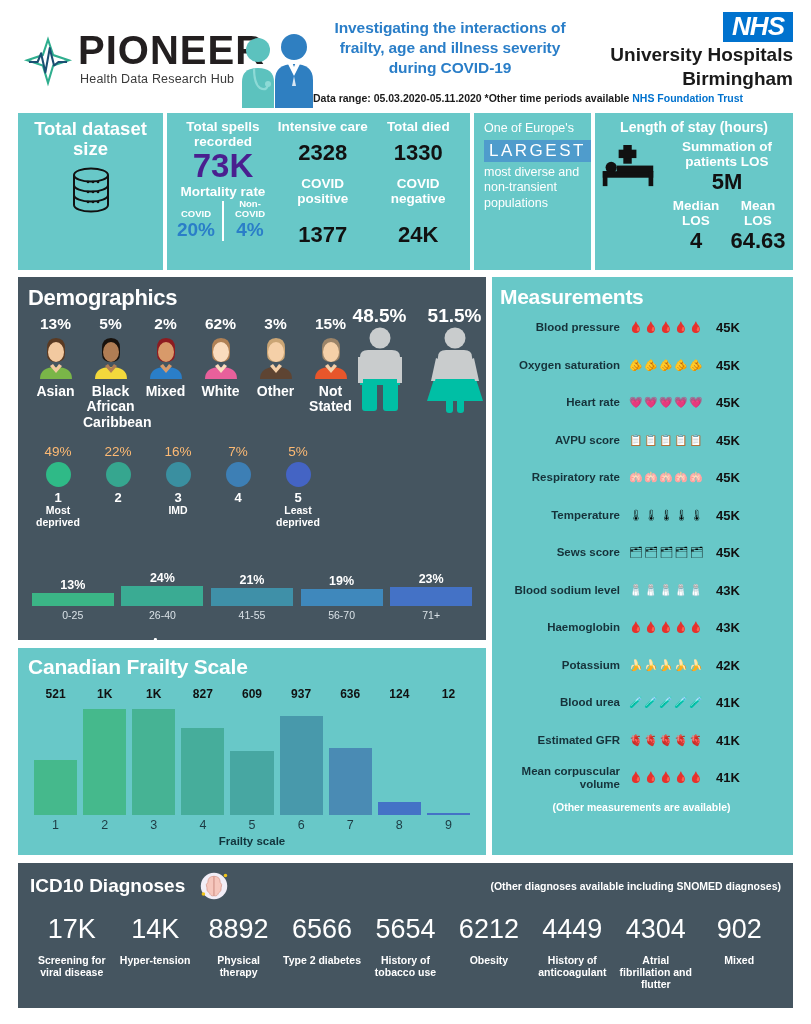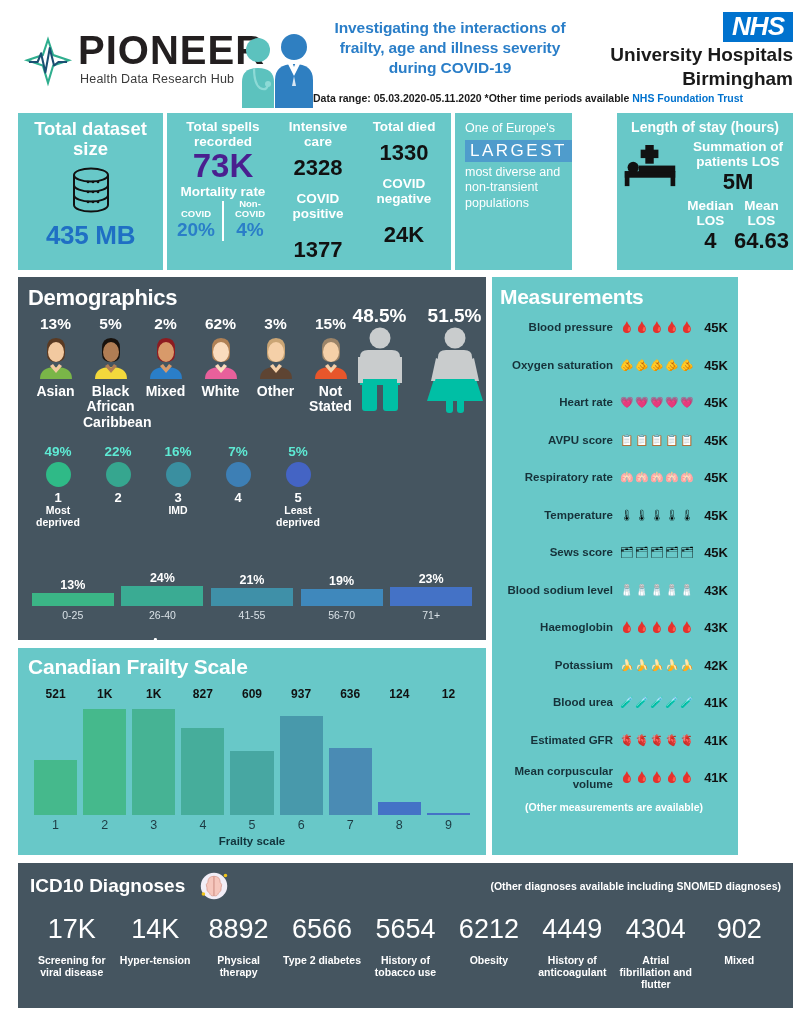--- a/index.html
+++ b/index.html
@@ -30,21 +30,21 @@
   .nhs-logo { display:inline-block; background:#0072ce; color:#fff; font-style:italic; font-weight:bold;
               font-size:26px; padding:1px 9px 2px 9px; letter-spacing:-1px; line-height:1.05; }
   .uhb { font-size:19px; font-weight:bold; color:#1a1a1a; line-height:1.15; margin-top:2px; }
 
   
   .stats { position:absolute; left:18px; top:113px; width:775px; height:157px; display:flex; gap:4px; }
   .stat-card { background:#68c8c8; padding:6px 4px; }
   .c-dataset  { width:145px; text-align:center; }
   .c-spells   { flex:1; display:flex; }
   .c-europe   { width:117px; padding:8px 10px; }
-  .c-los      { width:176px;margin-left:41px; }
+  .c-los      { width:198px; }
 
   .stat-h { color:#ffffff; font-size:18.5px; font-weight:bold; line-height:1.1; }
   .stat-h-sm { color:#ffffff; font-size:13.5px; font-weight:bold; line-height:1.12; }
   .stat-dark { color:#111; font-size:22px; font-weight:bold; }
   .db-icon { margin: 6px auto 2px; width:54px; height:48px; }
   .mb { color:#1f6fc4; font-size:26px; font-weight:bold; letter-spacing:-.3px; }
 
   .spell-col { flex:1; text-align:center; padding:0 2px; }
   .big-purple { color:#4a1f8f; font-size:33px; font-weight:bold; line-height:1.05; }
   .mort-split { display:flex; justify-content:center; align-items:flex-end; gap:0; }
@@ -71,21 +71,21 @@
   .eth-pct { color:#fff; font-size:15.5px; font-weight:bold; }
   .eth-av { width:44px; height:44px; margin:2px auto 1px; }
   .eth-lbl { color:#fff; font-size:14px; font-weight:bold; line-height:1.1; }
 
   .gender-wrap { position:absolute; left:324px; top:28px; width:150px; display:flex; }
   .g-col { flex:1; text-align:center; }
   .g-pct { color:#fff; font-size:19px; font-weight:bold; }
 
   .imd-row { display:flex; margin-top:14px; width:300px;}
   .imd { width:60px; text-align:center; }
-  .imd-pct { color:#5eead4; font-size:13.5px; font-weight:bold; }
+  .imd-pct { color:#fdba74; font-size:13.5px; font-weight:normal; }
   .imd-dot { width:25px; height:25px; border-radius:50%; margin:3px auto; }
   .imd-n { color:#fff; font-size:13px; font-weight:bold; }
   .imd-lbl { color:#fff; font-size:10.5px; font-weight:bold; line-height:1.08; }
 
   .age-wrap { position:absolute; left:12px; top:289px; width:448px; }
   .age-row { display:flex; align-items:flex-end; height:40px; }
   .age-cell { width:88px; margin-right:4px; text-align:center; position:relative; }
   .age-pct { color:#fff; font-size:12.5px; font-weight:bold; margin-bottom:1px; }
   .age-bar { width:82px; margin:0 auto; }
   .age-lbl { color:#d9e1e6; font-size:10.5px; margin-top:3px; }
@@ -99,21 +99,21 @@
   .bars { display:flex; align-items:flex-end; height:128px; gap:6px; }
   .bcol { flex:1; text-align:center; position:relative; height:100%; display:flex;
           flex-direction:column; justify-content:space-between; }
   .bval { color:#111; font-size:12px; font-weight:bold; margin-bottom:2px; }
   .bar { width:100%; }
   .xlabels { display:flex; gap:6px; margin-top:3px; }
   .xlabels div { flex:1; text-align:center; color:#1d3b43; font-size:12.5px; }
   .xaxis-t { text-align:center; color:#11343c; font-size:11.5px; font-weight:bold; margin-top:3px; }
 
   
-  .measure { position:absolute; left:492px; top:277px; width:246px; height:578px;
+  .measure { position:absolute; left:492px; top:277px; width:301px; height:578px;
              background:#68c8c8; padding:8px 10px 10px 8px; }
   .m-row { display:flex; align-items:center; height:37.5px; }
   .m-lbl { width:120px; text-align:right; color:#16323a; font-size:11.5px; font-weight:bold; line-height:1.1; }
   .m-icons { width:88px; text-align:center; font-size:11px; letter-spacing:1.2px; padding-left:6px; white-space:nowrap;}
   .m-val { flex:1; text-align:left; padding-left:8px; color:#111; font-size:13px; font-weight:bold; }
   .m-note { text-align:center; color:#fff; font-size:10.5px; font-weight:bold; margin-top:4px; }
 
   
   .icd { position:absolute; left:18px; top:863px; width:775px; height:145px;
          background:#455560; padding:8px 12px; }
@@ -182,21 +182,20 @@
           <circle cx="29" cy="16" r="1.3"></circle>
           <circle cx="34" cy="16" r="1.3"></circle>
       <circle cx="24" cy="26" r="1.3"></circle>
           <circle cx="29" cy="26" r="1.3"></circle>
           <circle cx="34" cy="26" r="1.3"></circle>
       <circle cx="24" cy="36" r="1.3"></circle>
           <circle cx="29" cy="36" r="1.3"></circle>
           <circle cx="34" cy="36" r="1.3"></circle>
         </g>
     </svg>
-    <div class="mb">435 MB</div>
   </div>
 
   <div class="stat-card c-spells">
     <div class="spell-col">
       <div class="stat-h-sm">Total spells recorded</div>
       <div class="big-purple">73K</div>
       <div class="stat-h-sm">Mortality rate</div>
       <div class="mort-split">
         <div class="mort-half">
           <div class="mort-lbl">COVID</div>

